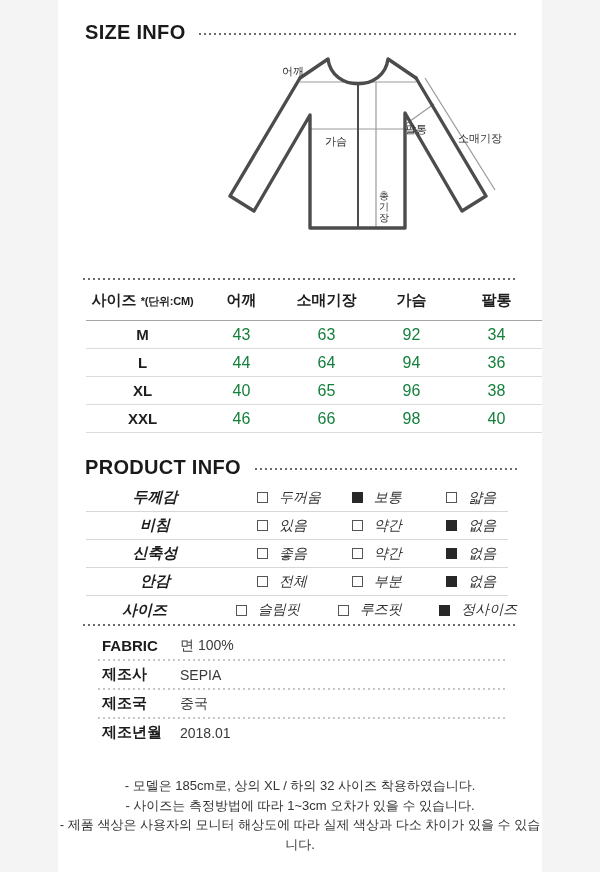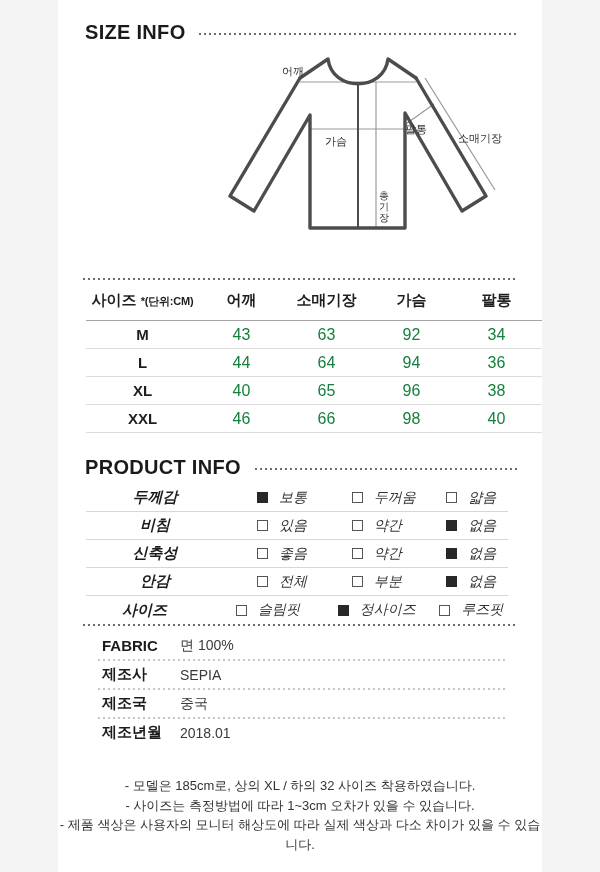--- a/index.html
+++ b/index.html
@@ -165,29 +165,29 @@
     <div class="sec-title">PRODUCT INFO</div>
     <div class="dotted"></div>
   </div>
 
   <div class="spec-table">
 
     <div class="spec-row">
       <div class="spec-label">두께감</div>
       <div class="spec-opts">
         <div class="opt">
+          <span class="cb"></span>
+          <span class="opt-text">두꺼움</span>
+        </div>
+        <div class="opt">
           <span class="cb checked"></span>
           <span class="opt-text">보통</span>
         </div>
         <div class="opt">
           <span class="cb"></span>
-          <span class="opt-text">두꺼움</span>
-        </div>
-        <div class="opt">
-          <span class="cb"></span>
           <span class="opt-text">얇음</span>
         </div>
       </div>
     </div>
 
     <div class="spec-row">
       <div class="spec-label">비침</div>
       <div class="spec-opts">
         <div class="opt">
           <span class="cb"></span>
@@ -241,26 +241,26 @@
     </div>
 
     <div class="spec-row">
       <div class="spec-label">사이즈</div>
       <div class="spec-opts">
         <div class="opt">
           <span class="cb"></span>
           <span class="opt-text">슬림핏</span>
         </div>
         <div class="opt">
+          <span class="cb"></span>
+          <span class="opt-text">루즈핏</span>
+        </div>
+        <div class="opt">
           <span class="cb checked"></span>
           <span class="opt-text">정사이즈</span>
-        </div>
-        <div class="opt">
-          <span class="cb"></span>
-          <span class="opt-text">루즈핏</span>
         </div>
       </div>
     </div>
 
   </div>
 
   <div class="dotted after-spec"></div>
 
   <div class="fabric-table">
     <div class="fab-row">

